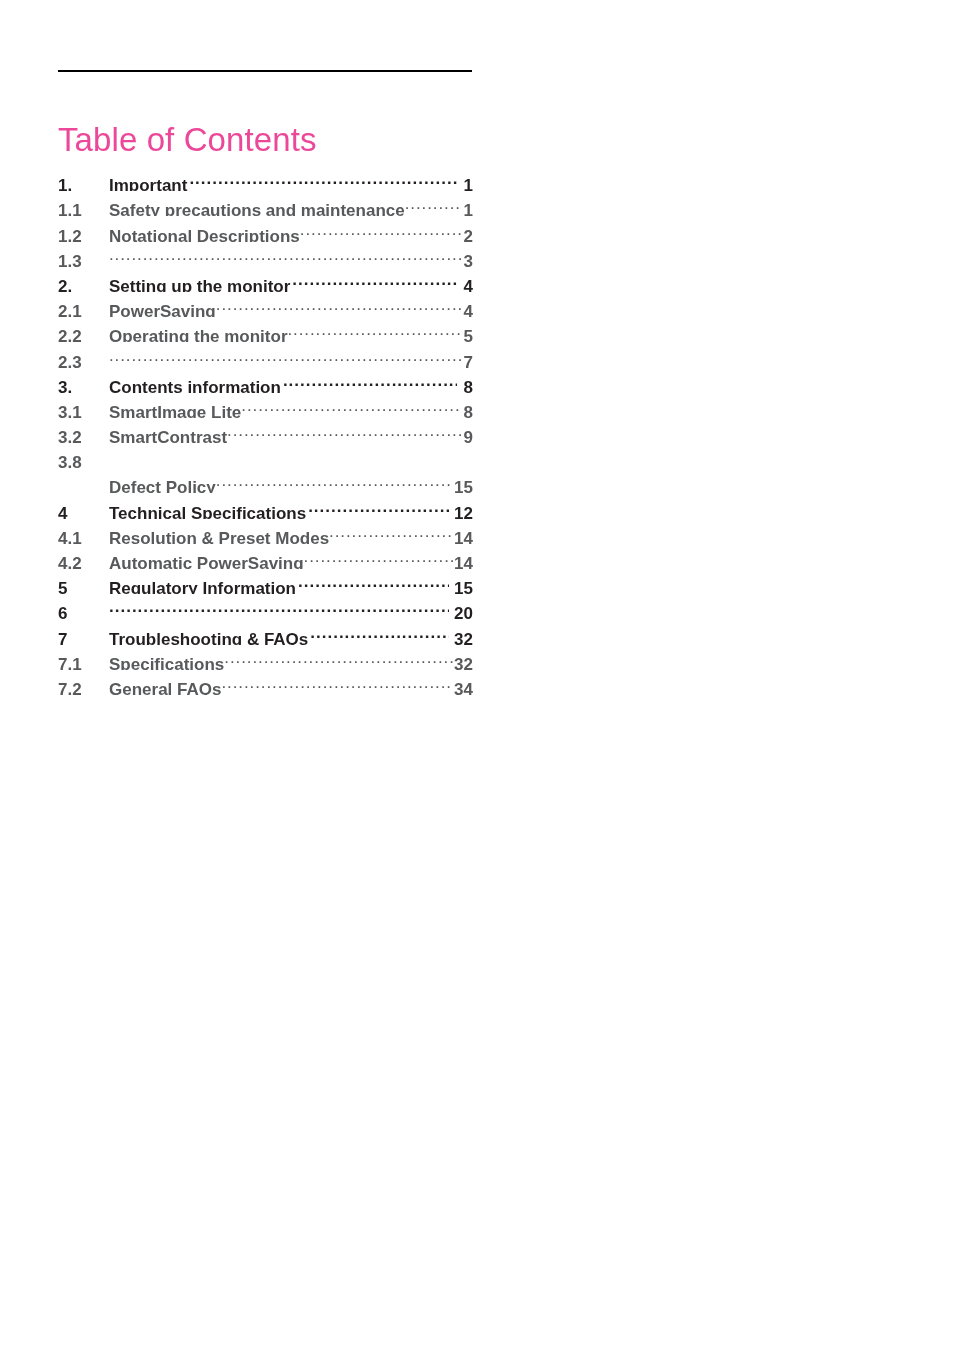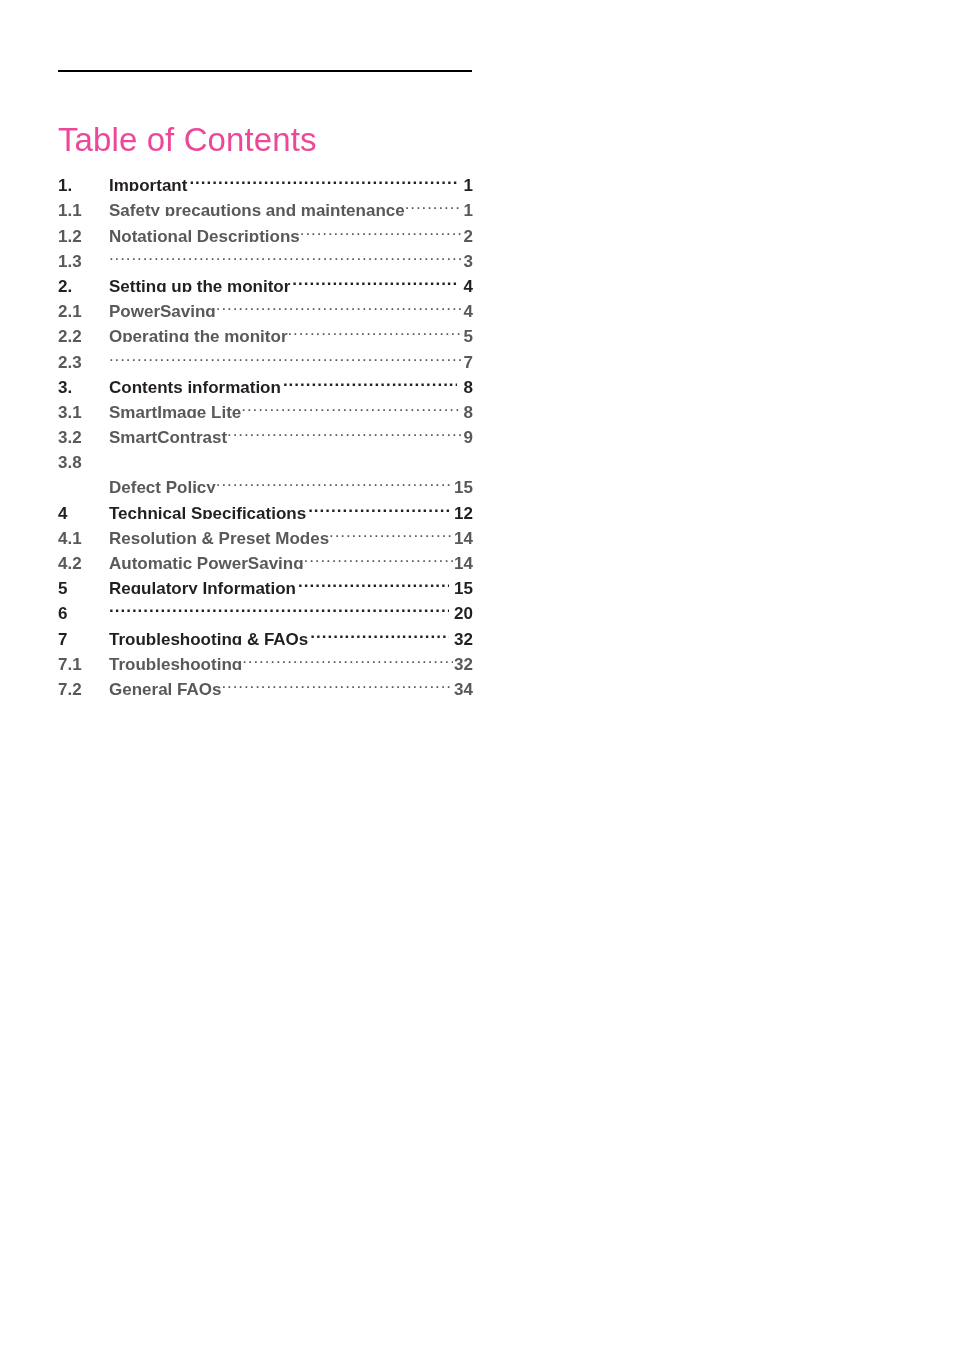--- a/index.html
+++ b/index.html
@@ -246,21 +246,21 @@
         <span class="toc-page">20</span>
       </div>
       <div class="toc-row lvl1">
         <span class="toc-num">7</span>
         <span class="toc-label">Troubleshooting &amp; FAQs</span>
         <span class="toc-leader"></span>
         <span class="toc-page">32</span>
       </div>
       <div class="toc-row lvl2">
         <span class="toc-num">7.1</span>
-        <span class="toc-label">Troubleshooting</span>
+        <span class="toc-label">Specifications</span>
         <span class="toc-leader"></span>
         <span class="toc-page">32</span>
       </div>
       <div class="toc-row lvl2">
         <span class="toc-num">7.2</span>
         <span class="toc-label">General FAQs</span>
         <span class="toc-leader"></span>
         <span class="toc-page">34</span>
       </div>
     </div>

